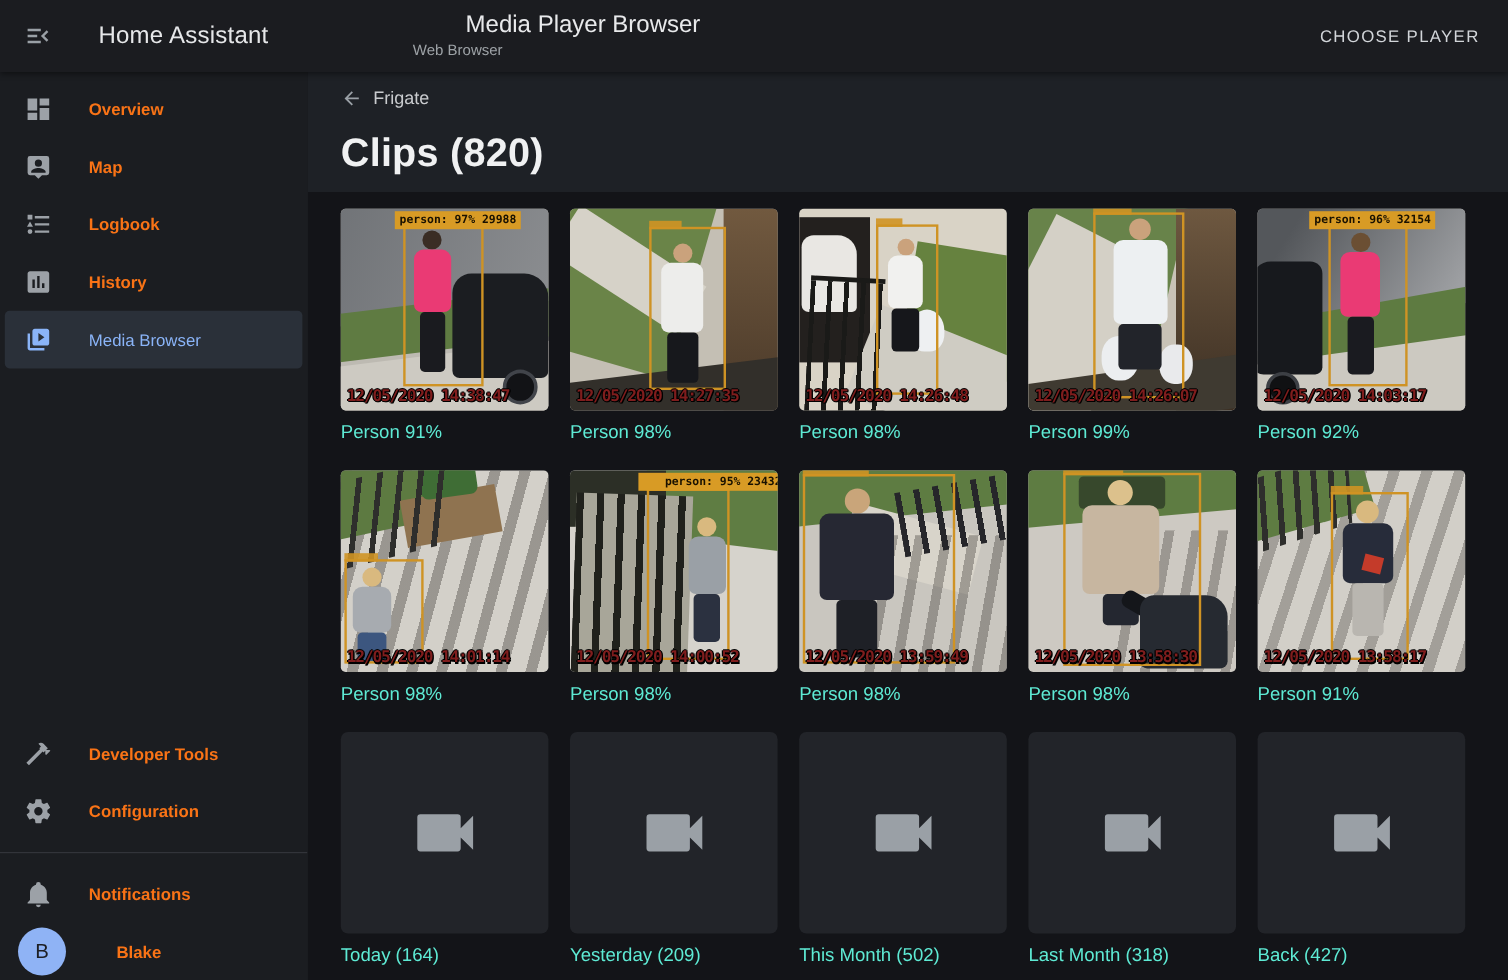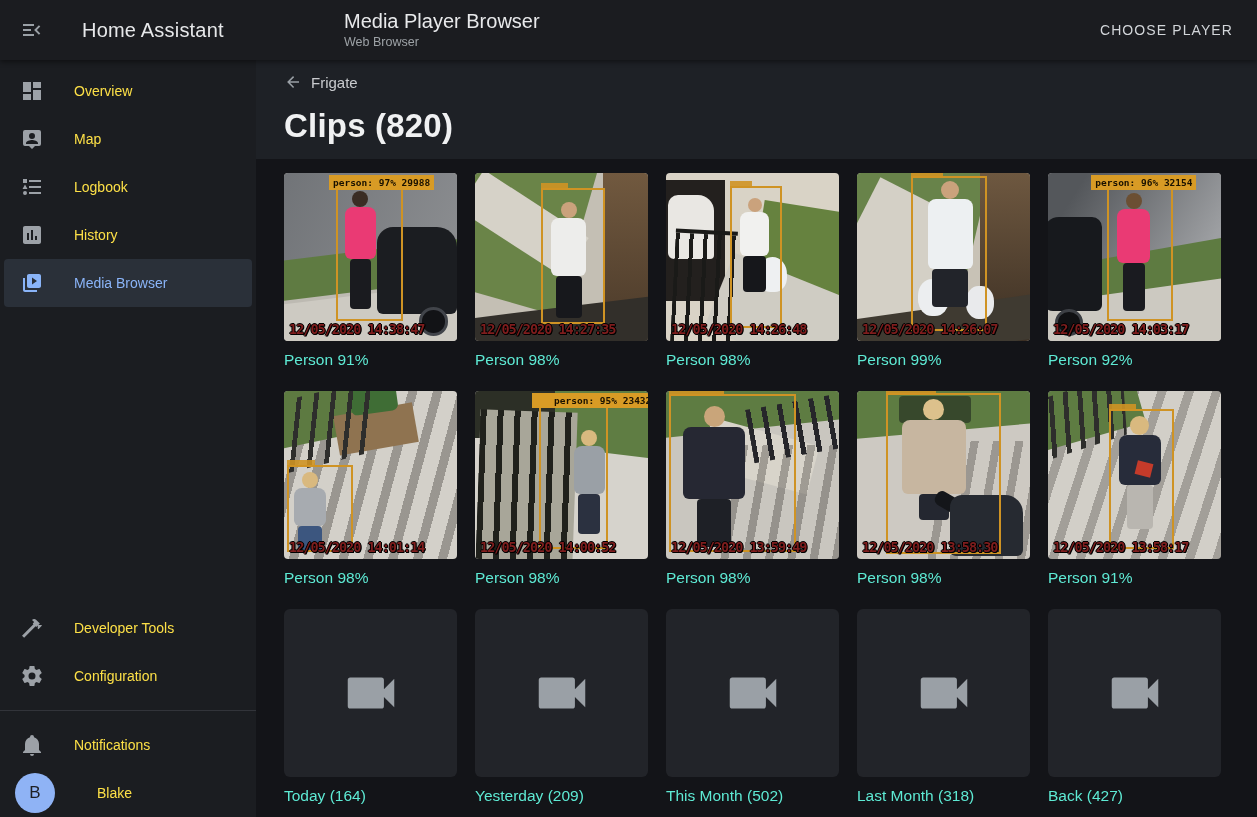--- a/index.html
+++ b/index.html
@@ -6,33 +6,33 @@
   html,body { width:1257px; height:817px; overflow:hidden; background:#131418;
     font-family:"Liberation Sans", sans-serif; }
 
   
   .topbar { position:fixed; top:0; left:0; width:1257px; height:60px; background:#1b1c20;
     display:flex; align-items:center; z-index:30; box-shadow:0 2px 5px rgba(0,0,0,.45); }
   .menu-btn { width:48px; height:48px; margin-left:8px; display:flex; align-items:center;
     justify-content:center; border:none; background:transparent; cursor:pointer; color:#9aa0a6; }
   .ha-title { color:#e6e7e9; font-size:20px; margin-left:26px; letter-spacing:.2px; }
   .panel-head { position:absolute; left:344px; top:9px; }
-  .panel-title { color:#e8e9eb; font-size:20px; font-weight:400; line-height:24px; }
+  .panel-title { color:#e8e9eb; font-size:20px; font-weight:400; line-height:24px;margin-left:44px; }
   .panel-sub { color:#9da2a6; font-size:12.5px; margin-top:2px; }
   .choose-player { position:absolute; right:16px; top:14px; background:transparent; border:none;
     color:#d2d5d9; font-size:14px; font-weight:500; letter-spacing:1.1px; padding:8px;
     cursor:pointer; font-family:"Liberation Sans",sans-serif; }
 
   
   .sidebar { position:fixed; top:60px; left:0; width:256px; height:757px; background:#1b1d21;
     display:flex; flex-direction:column; padding-top:7px; z-index:20; }
   .side-item { height:48px; display:flex; align-items:center; margin:0 4px; border-radius:4px;
     cursor:pointer; color:#9ca1a7; }
   .side-item .ic { width:24px; height:24px; margin-left:16px; flex:0 0 24px; }
-  .side-item .lbl { margin-left:30px; font-size:14px; color:#fde047; font-weight:400; }
+  .side-item .lbl { margin-left:30px; font-size:14px; color:#f97316; font-weight:700; }
   .side-item.selected { background:#2a3039; }
   .side-item.selected .lbl { color:#8ab4f8; font-weight:500; }
   .side-item.selected .ic { color:#8ab4f8; }
   .side-spacer { flex:1; }
   .side-divider { height:1px; background:#32343a; margin:10px 0; }
   .avatar { width:40px; height:40px; border-radius:50%; background:#8fb3f5; color:#1d1f24;
     font-size:17px; font-weight:500; display:flex; align-items:center; justify-content:center;
     margin-left:11px; flex:0 0 40px; }
   .side-item.profile .lbl { margin-left:42px; }
 

